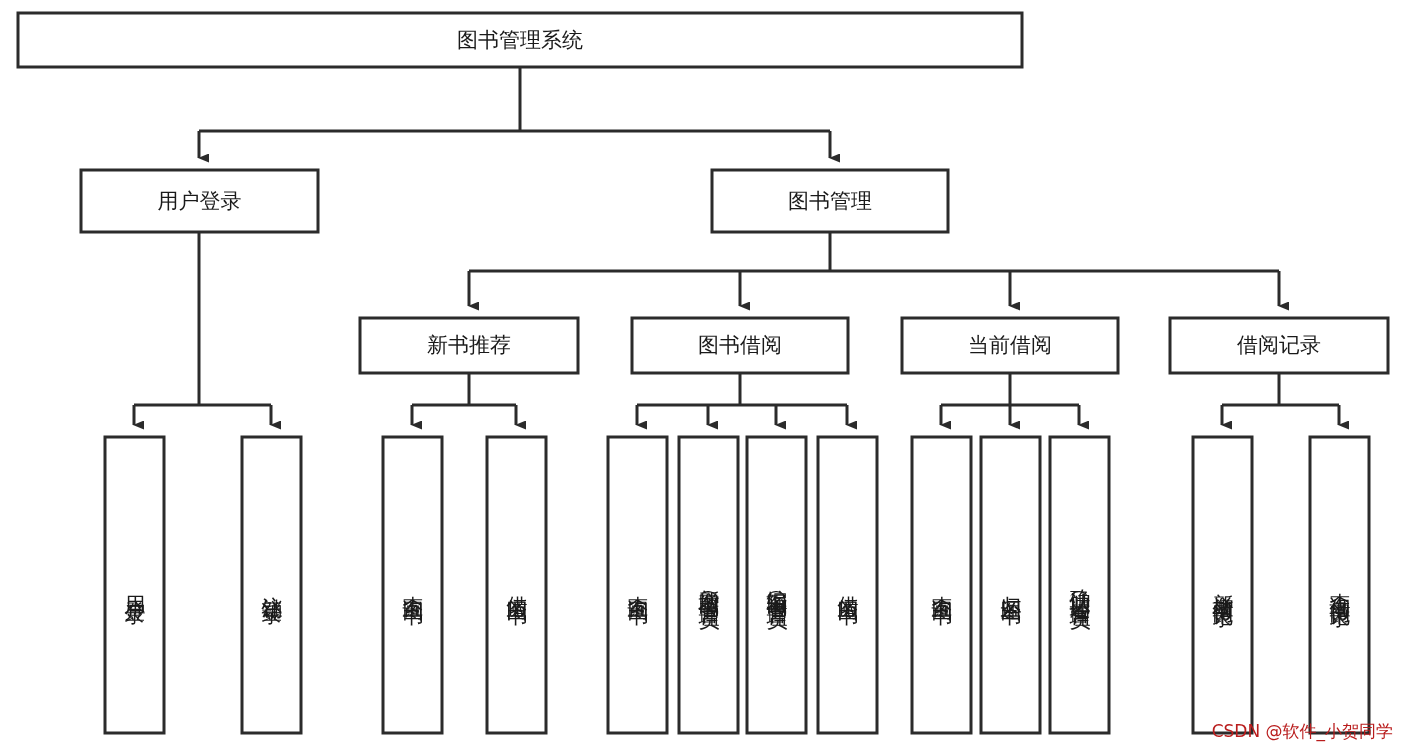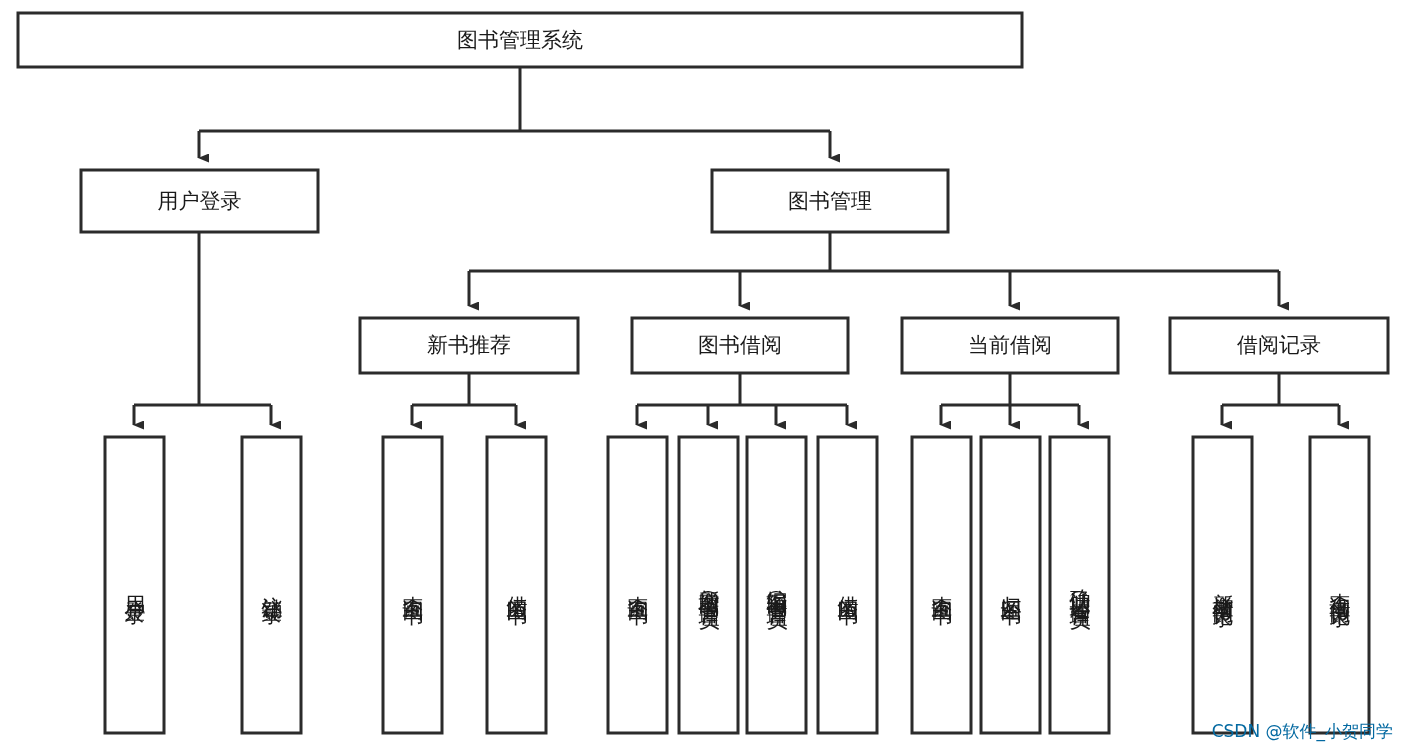--- a/index.html
+++ b/index.html
@@ -60,21 +60,21 @@
     align-items: center;
     justify-content: center;
     pointer-events: none;
   }
   .watermark {
     position: absolute;
     right: 12px;
     bottom: 4px;
     font-family: "DejaVu Sans", "Liberation Sans", sans-serif;
     font-size: 17px;
-    color: #0369a1;
+    color: #b91c1c;
     white-space: nowrap;
   }
 </style>
 </head>
 <body>
 
 <div id="diagram-root">
 
   <svg id="tree-svg" viewBox="0 0 1405 747">
     <defs>

